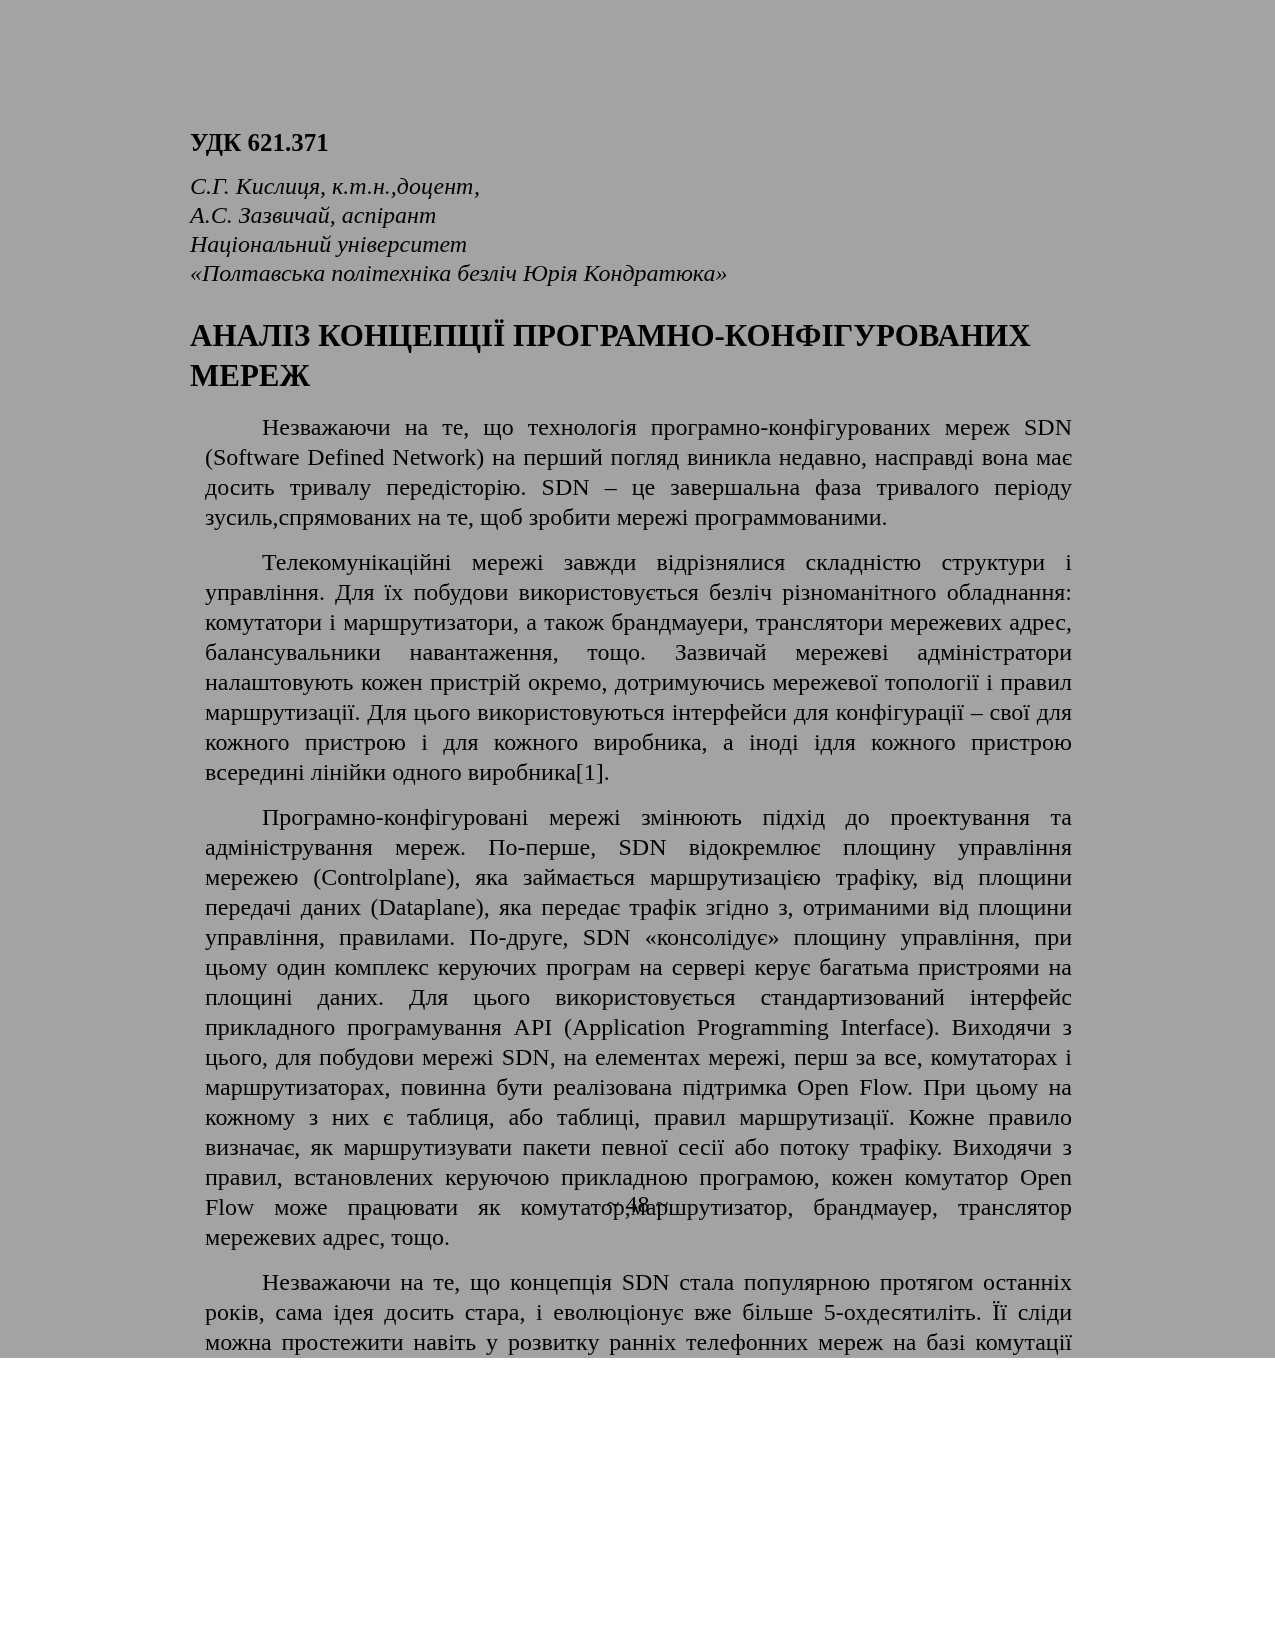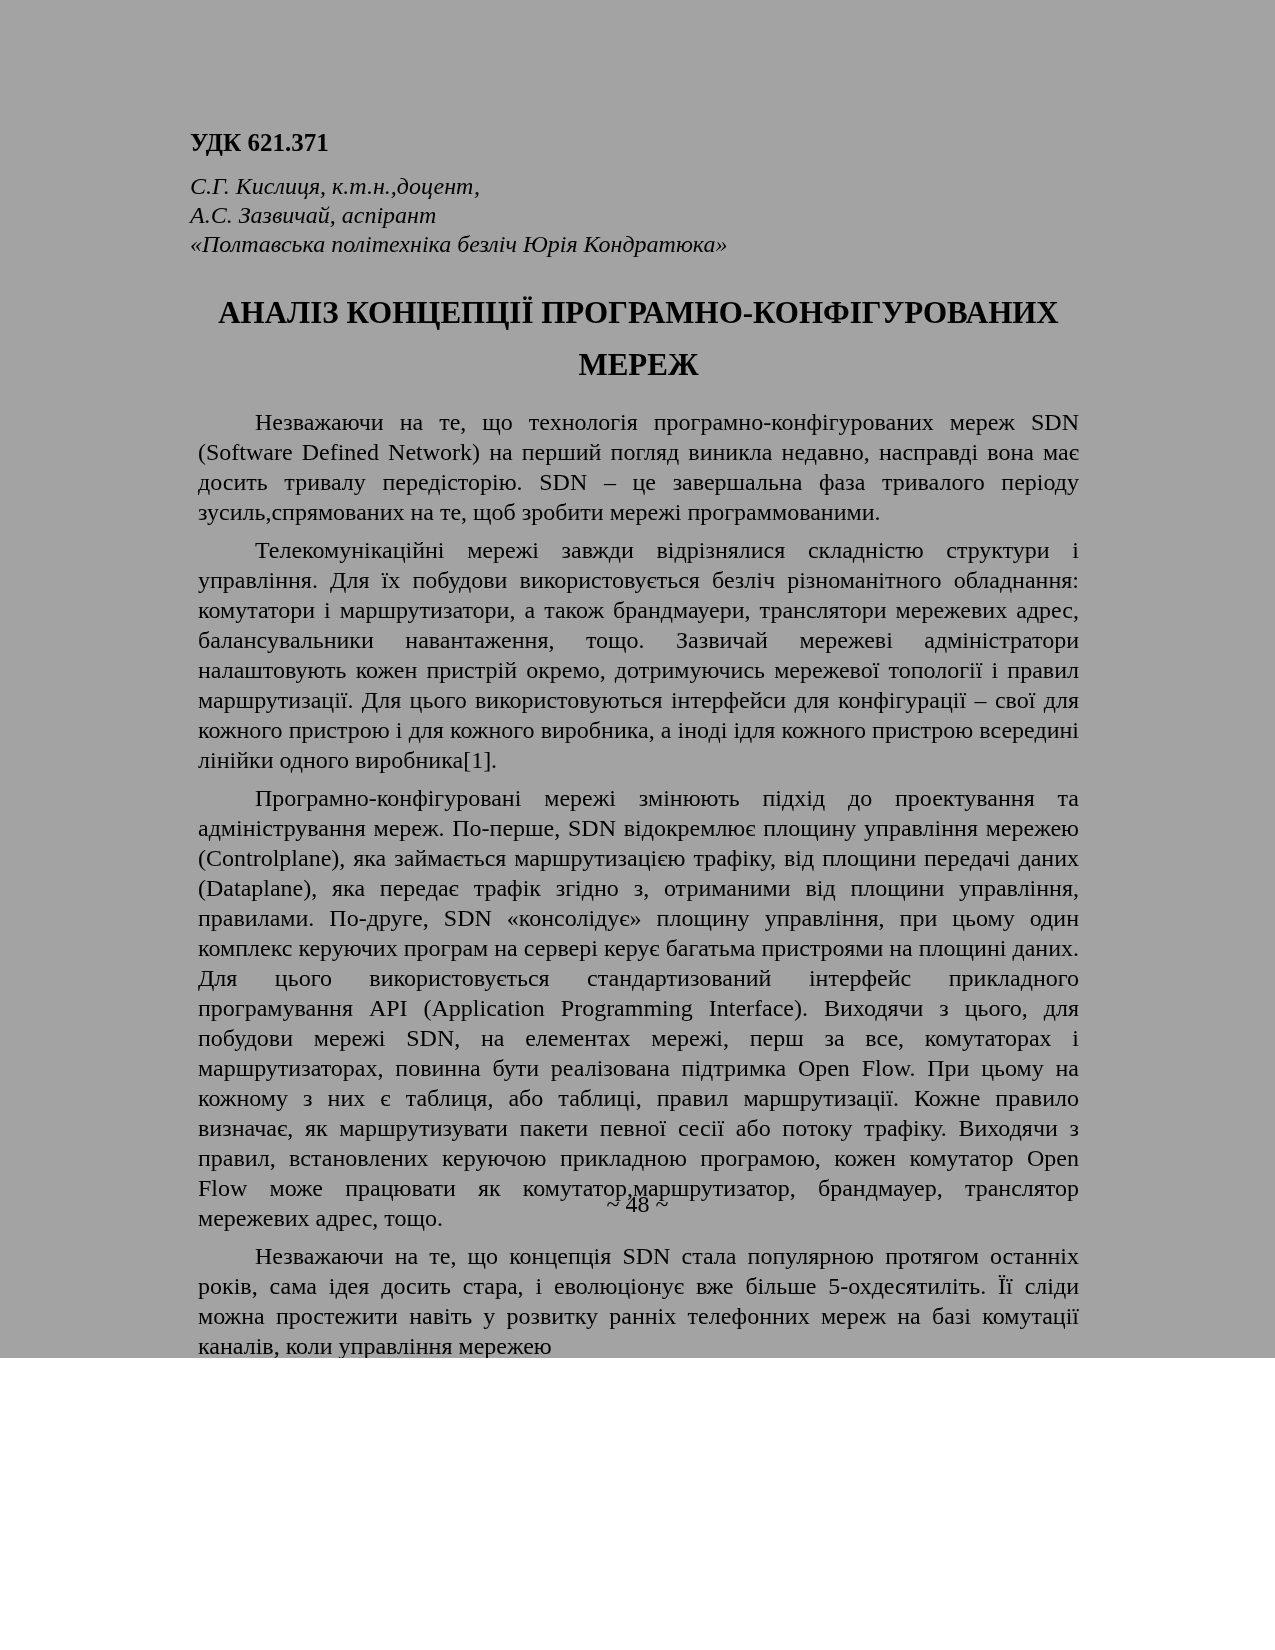--- a/index.html
+++ b/index.html
@@ -28,33 +28,33 @@
     margin-top: 14px;
     font-style: italic;
     font-size: 24px;
     line-height: 29px;
   }
   .authors div {
     white-space: nowrap;
   }
   .title {
     margin-top: 28px;
-    text-align: center;
+    text-align: left;
     font-weight: bold;
     font-size: 31px;
-    line-height: 52px;
+    line-height: 40px;
   }
   .body-text {
     margin-top: 16px;
     font-size: 24px;
     line-height: 30px;
     text-align: justify;
   }
   .body-text p {
-    margin: 8px;
+    margin: 15px;
     text-indent: 57px;
   }
   .footer {
     position: absolute;
     left: 0;
     right: 0;
     bottom: 140px;
     text-align: center;
     font-size: 24px;
     line-height: 28px;
@@ -63,20 +63,21 @@
 </head>
 <body>
 
 <div class="page">
 
   <div class="udc">УДК 621.371</div>
 
   <div class="authors">
     <div>С.Г. Кислиця, к.т.н.,доцент,</div>
     <div>А.С. Зазвичай, аспірант</div>
+    <div>Національний університет</div>
     <div>«Полтавська політехніка безліч Юрія Кондратюка»</div>
   </div>
 
   <div class="title">АНАЛІЗ КОНЦЕПЦІЇ ПРОГРАМНО-КОНФІГУРОВАНИХ МЕРЕЖ</div>
 
   <div class="body-text">
     <p>Незважаючи на те, що технологія програмно-конфігурованих мереж SDN (Software Defined Network) на перший погляд виникла недавно, насправді вона має досить тривалу передісторію. SDN – це завершальна фаза тривалого періоду зусиль,спрямованих на те, щоб зробити мережі программованими.</p>
     <p>Телекомунікаційні мережі завжди відрізнялися складністю структури і управління. Для їх побудови використовується безліч різноманітного обладнання: комутатори і маршрутизатори, а також брандмауери, транслятори мережевих адрес, балансувальники навантаження, тощо. Зазвичай мережеві адміністратори налаштовують кожен пристрій окремо, дотримуючись мережевої топології і правил маршрутизації. Для цього використовуються інтерфейси для конфігурації – свої для кожного пристрою і для кожного виробника, а іноді ідля кожного пристрою всередині лінійки одного виробника[1].</p>
     <p>Програмно-конфігуровані мережі змінюють підхід до проектування та адміністрування мереж. По-перше, SDN відокремлює площину управління мережею (Controlplane), яка займається маршрутизацією трафіку, від площини передачі даних (Dataplane), яка передає трафік згідно з, отриманими від площини управління, правилами. По-друге, SDN «консолідує» площину управління, при цьому один комплекс керуючих програм на сервері керує багатьма пристроями на площині даних. Для цього використовується стандартизований інтерфейс прикладного програмування API (Application Programming Interface). Виходячи з цього, для побудови мережі SDN, на елементах мережі, перш за все, комутаторах і маршрутизаторах, повинна бути реалізована підтримка Open Flow. При цьому на кожному з них є таблиця, або таблиці, правил маршрутизації. Кожне правило визначає, як маршрутизувати пакети певної сесії або потоку трафіку. Виходячи з правил, встановлених керуючою прикладною програмою, кожен комутатор Open Flow може працювати як комутатор,маршрутизатор, брандмауер, транслятор мережевих адрес, тощо.</p>
     <p>Незважаючи на те, що концепція SDN стала популярною протягом останніх років, сама ідея досить стара, і еволюціонує вже більше 5-охдесятиліть. Її сліди можна простежити навіть у розвитку ранніх телефонних мереж на базі комутації каналів, коли управління мережею</p>

